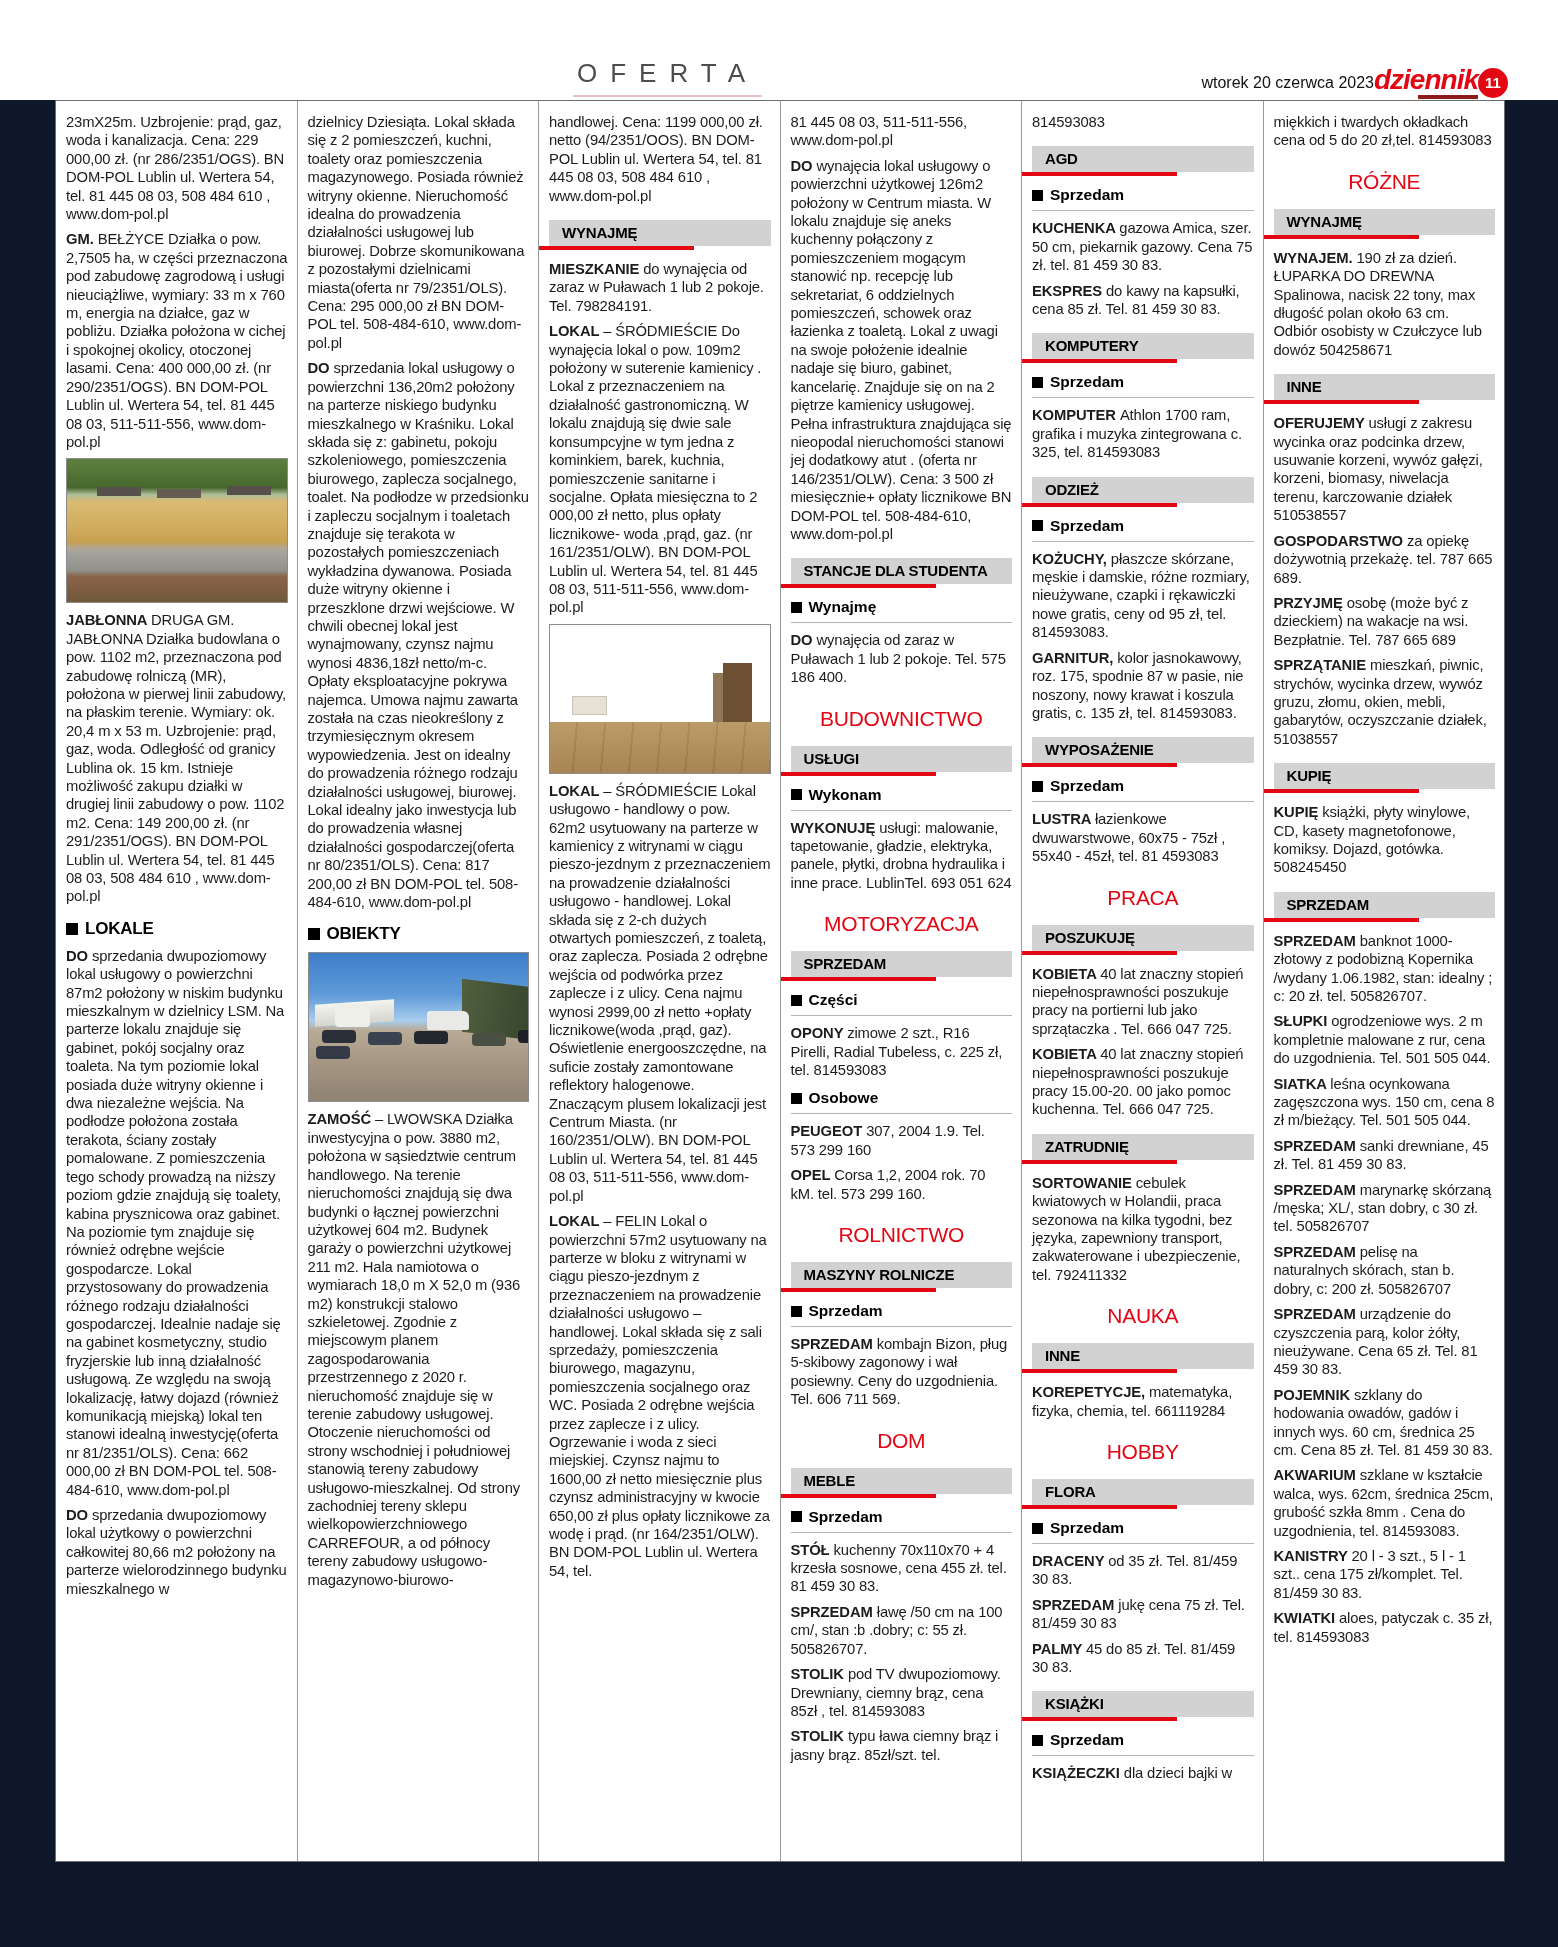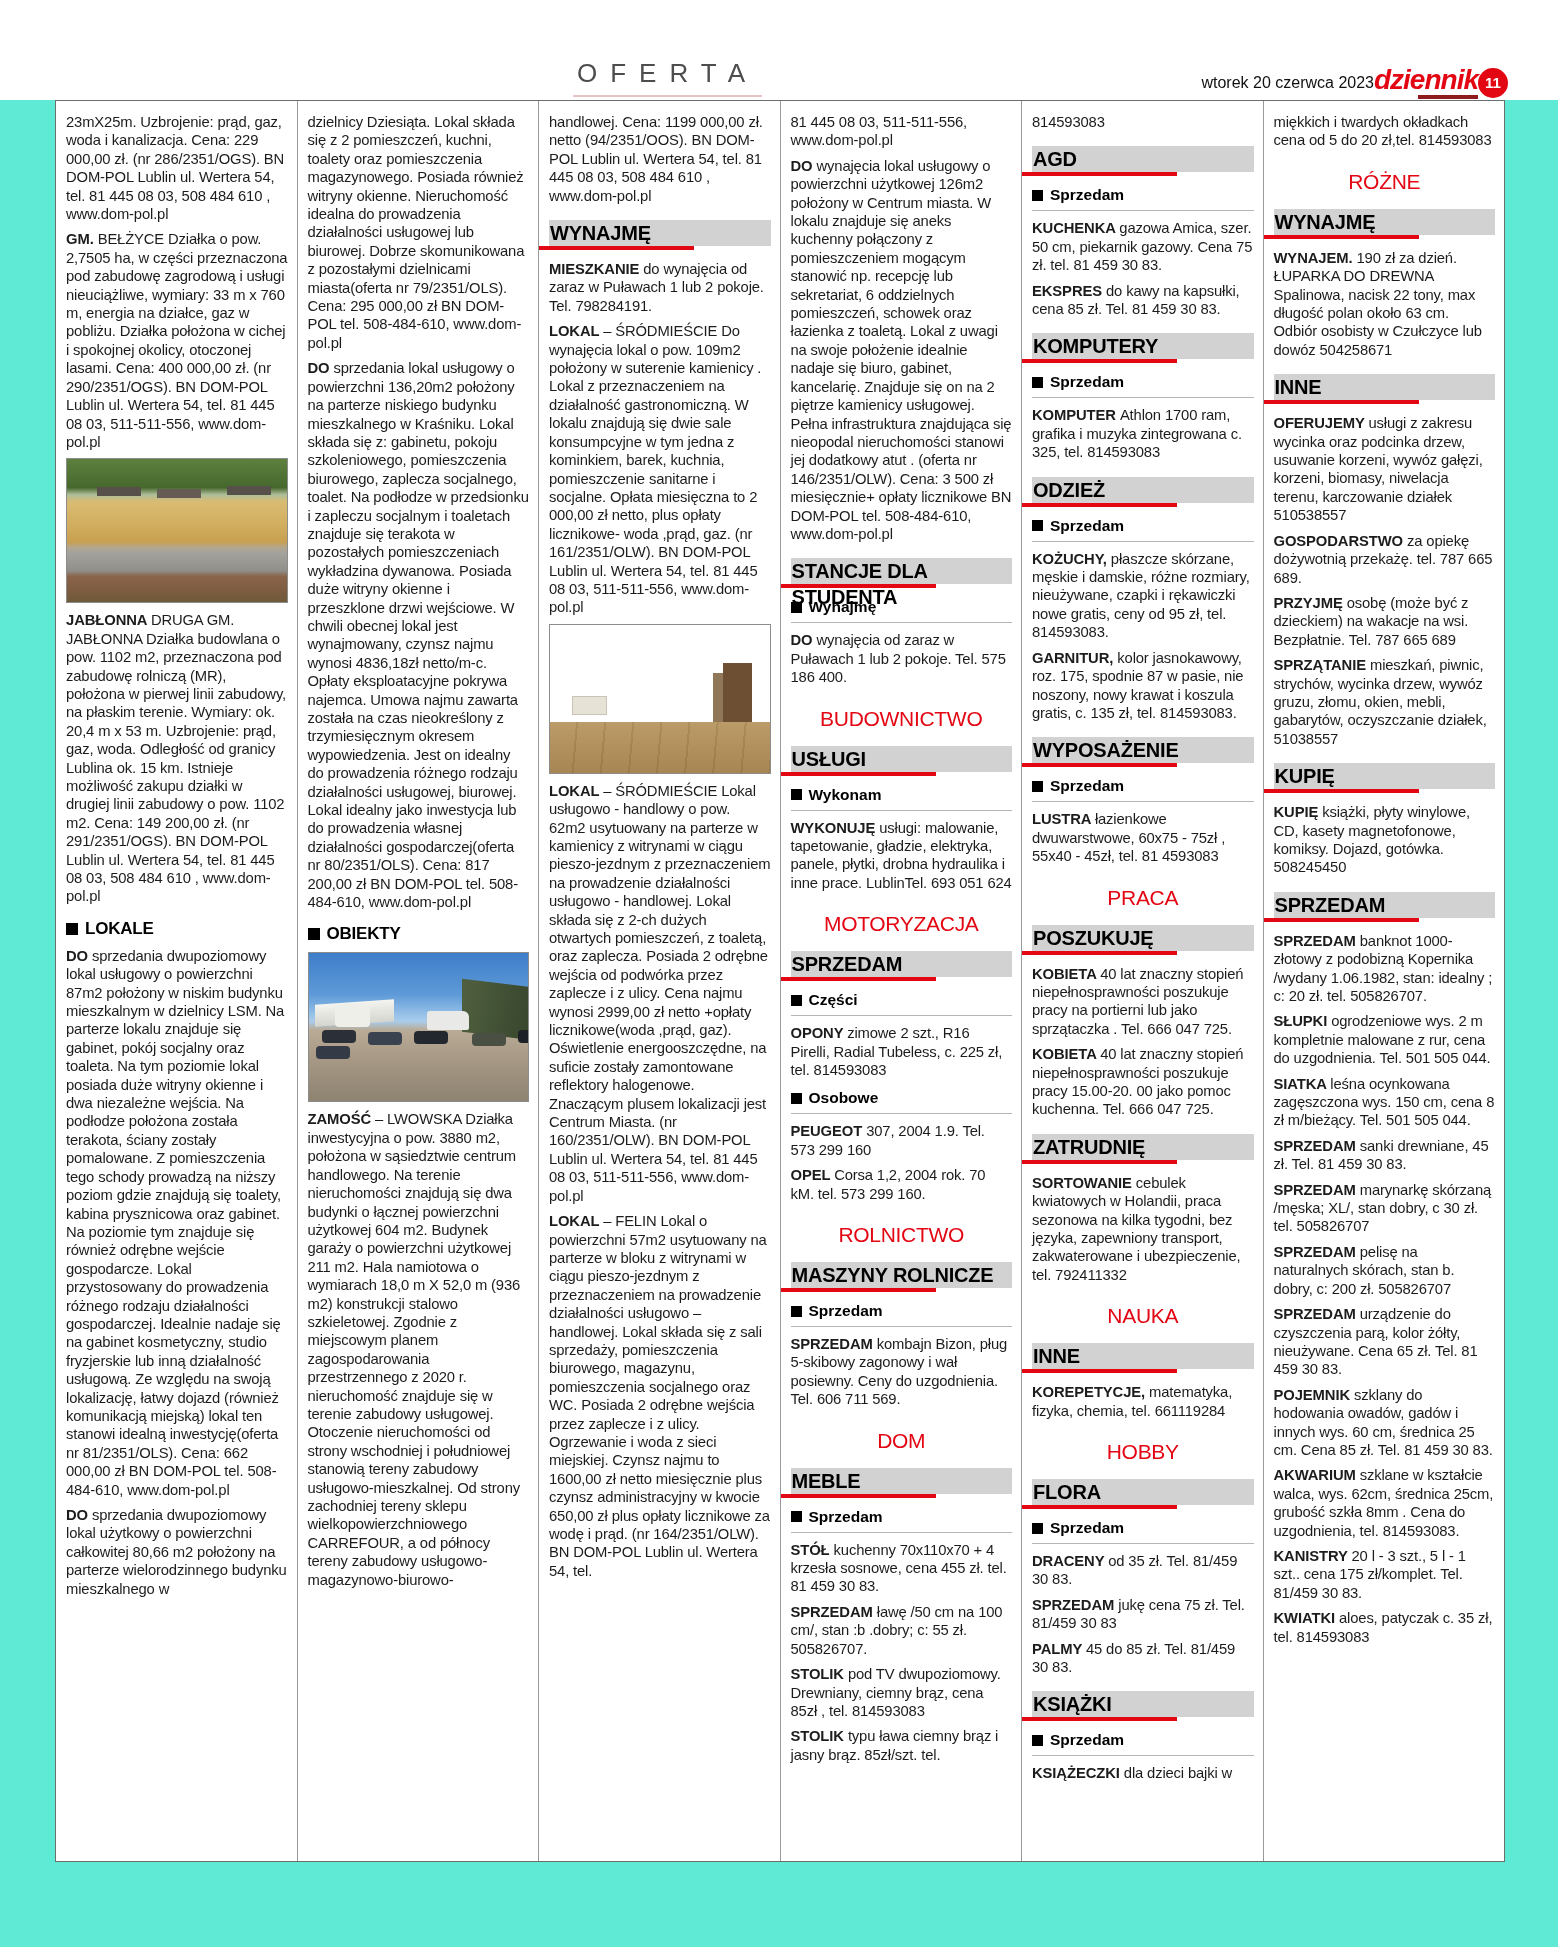--- a/index.html
+++ b/index.html
@@ -3,21 +3,21 @@
 <meta charset="utf-8">
 <style>
   :root{
     --red:#e30613;
     --bar-gray:#d2d2d2;
     --ink:#1c1c1c;
     --rule:#9a9a9a;
   }
   *{box-sizing:border-box;margin:0;padding:0}
   body{background:#888;font-family:"Liberation Sans",sans-serif;}
-  .page{position:relative;width:1558px;height:1947px;background:#5eead4;margin:0 auto;overflow:hidden;}
+  .page{position:relative;width:1558px;height:1947px;background:#0f172a;margin:0 auto;overflow:hidden;}
 
   
   .masthead{position:absolute;top:0;left:0;width:100%;height:100px;background:#fff;}
   .oferta-title{
     position:absolute;left:573px;top:58px;
     font-size:26px;color:#4d4d4d;letter-spacing:13px;font-weight:400;
     border-bottom:2px solid #e7c4c4;padding:0 4px 6px 4px;
   }
   .hdr-right{position:absolute;right:50px;top:66px;display:flex;align-items:center;}
   .hdr-date{font-size:16px;color:#111;}
@@ -39,21 +39,21 @@
 
   
   .ad{font-size:14.8px;line-height:18.4px;color:var(--ink);margin-bottom:7px;letter-spacing:-0.15px;}
   .ad b{letter-spacing:-0.1px;}
 
   .hdr-black{font-size:17px;font-weight:bold;color:#000;margin:13px 0 8px;display:flex;align-items:center;gap:7px;letter-spacing:-0.2px;}
   .sq{width:12px;height:12px;background:#000;display:inline-block;flex:0 0 auto;}
 
   .hdr-box{
     position:relative;background:var(--bar-gray);height:26px;line-height:26px;
-    font-size:20px;font-weight:bold;color:#000;padding-left:1px;
+    font-size:15px;font-weight:bold;color:#000;padding-left:13px;
     margin:15px 0 14px;letter-spacing:-0.2px;
   }
   .hdr-box::after{content:"";position:absolute;left:-10px;bottom:-4px;width:70%;height:4px;background:var(--red);}
 
   .hdr-red{font-size:21px;font-weight:normal;color:var(--red);text-align:center;margin:20px 0 15px;letter-spacing:-0.3px;}
 
   .hdr-sub{
     font-size:15.5px;font-weight:bold;color:#000;display:flex;align-items:center;gap:7px;
     padding-bottom:6px;border-bottom:1px solid #b5b5b5;margin:10px 0 8px;
   }

